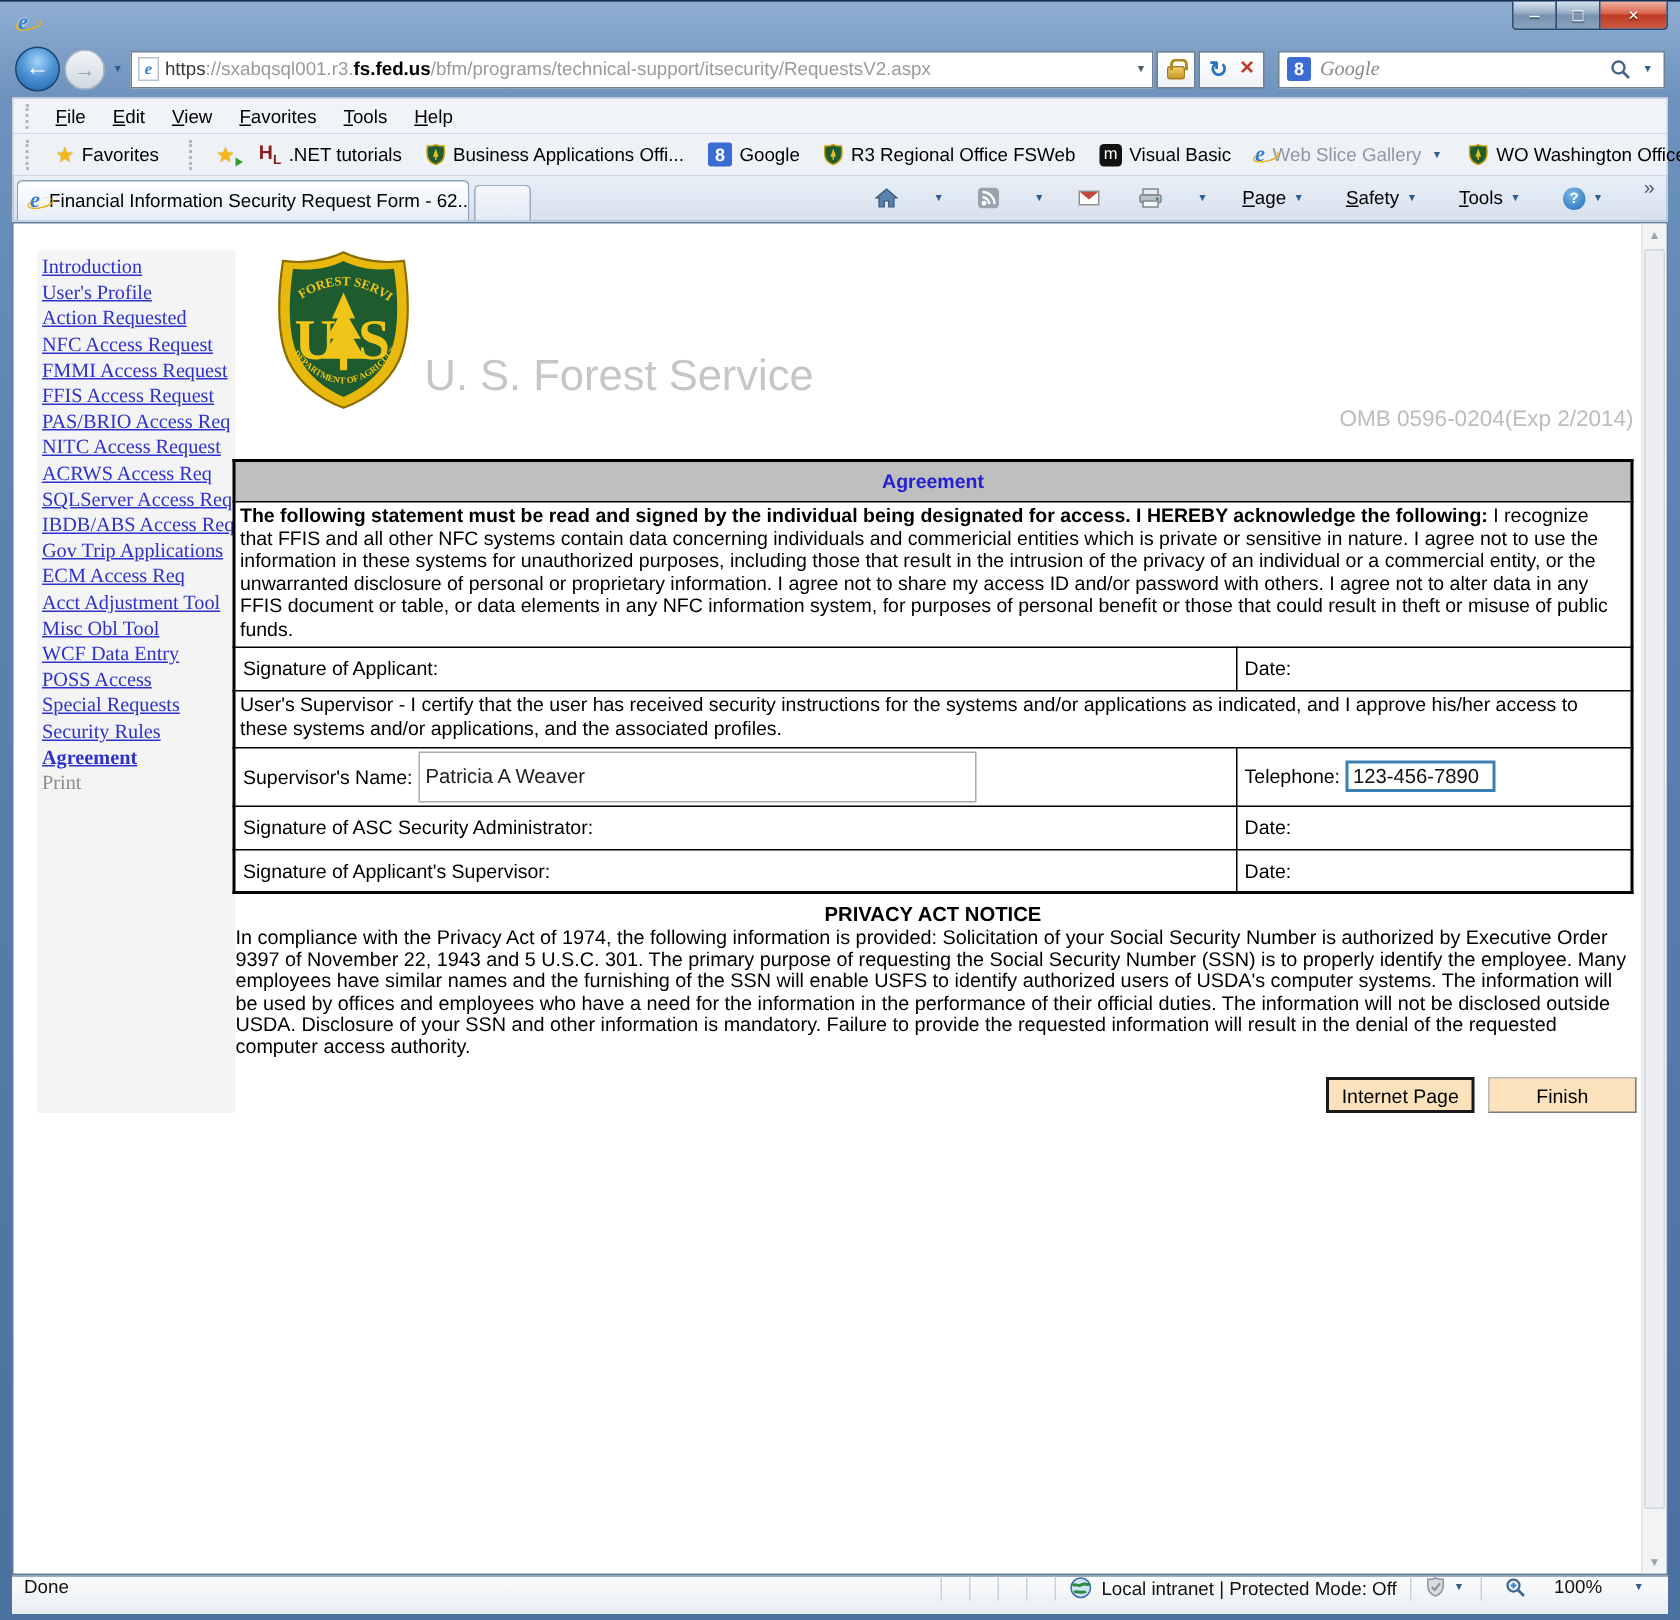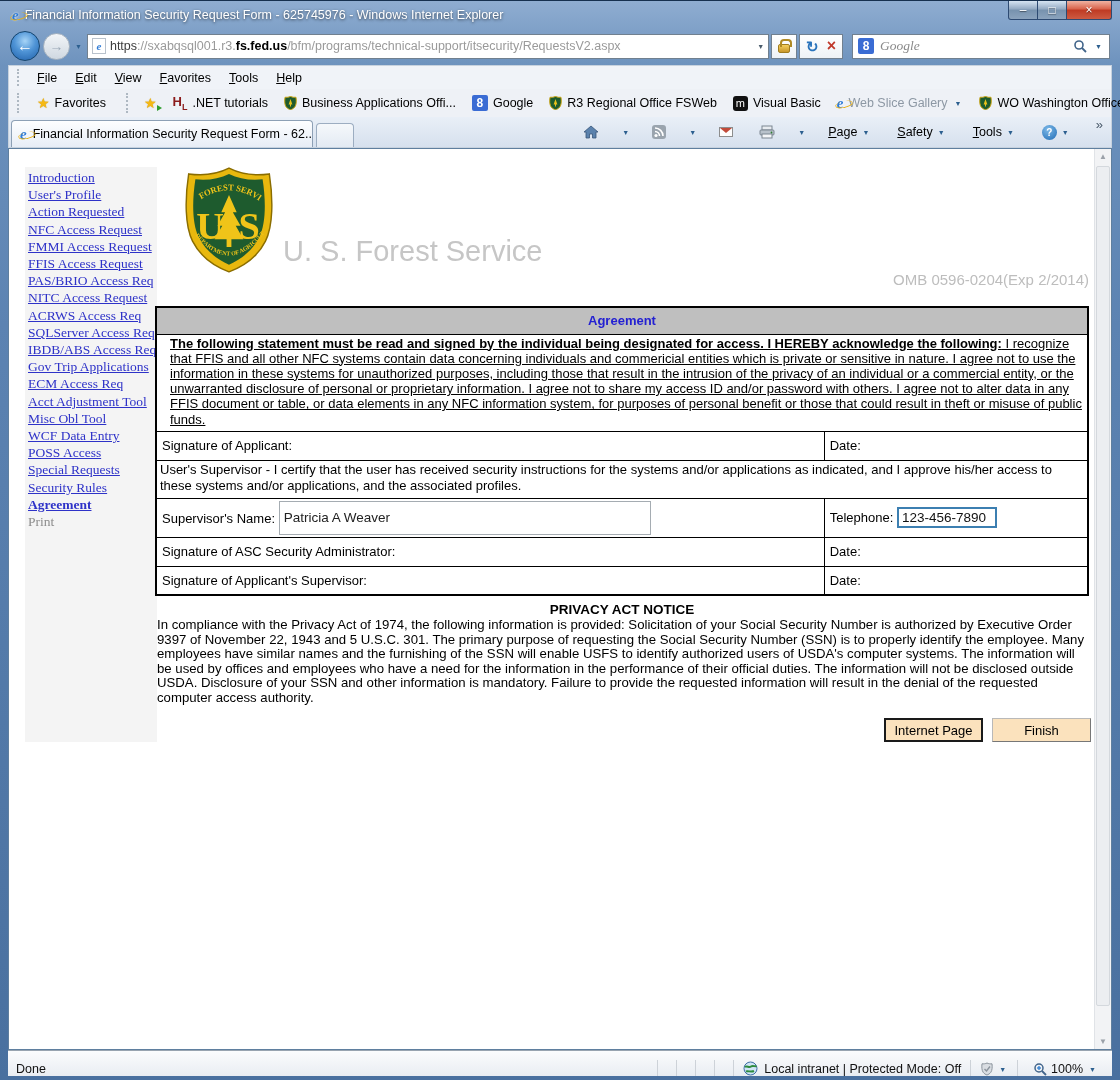--- a/index.html
+++ b/index.html
@@ -114,54 +114,53 @@
   .main { position:absolute; left:146px; top:0; width:938px; height:100%; }
   .logo { position:absolute; left:26px; top:16px; width:96px; height:110px; }
   .agency { position:absolute; left:128px; top:86px; font-size:29px; color:#c6c6c6; white-space:nowrap; }
   .formnum { position:absolute; right:4px; top:86px; font-size:29px; color:#c6c6c6; white-space:nowrap; }
   .omb { position:absolute; right:4px; top:122px; font-size:15px; color:#bdbdbd; }
 
   table.agree { position:absolute; left:0; top:157px; width:934px; border-collapse:collapse;
                 border:2px solid #000; font-size:13px; }
   table.agree td, table.agree th { border:1px solid #000; vertical-align:middle; }
   th.agr-hd { background:#bfbfbf; color:#2320d2; font-size:13px; height:27px; text-align:center; }
-  td.stmt { padding:1px 3px 4px 13px; line-height:15.2px; vertical-align:top;text-decoration:underline; }
+  td.stmt { padding:1px 3px 4px 3px; line-height:15.2px; vertical-align:top; }
   td.lbl { height:29px; padding:2px 5px; }
   td.cert { padding:1px 15px 3px 3px; line-height:16.5px; vertical-align:top; }
   td.inrow { height:32px; padding:2px 5px; white-space:nowrap; }
   input.namein { width:372px; height:21px; border:1px solid #a5acb2; font-size:13.5px;
                  font-family:"Liberation Sans",sans-serif; padding:16px 4px; color:#222; }
   input.telin { width:100px; height:21px; border:2px solid #3c7fb1; font-size:13.5px;
                 font-family:"Liberation Sans",sans-serif; padding:1px 3px; color:#111; }
 
   .privacy-title { position:absolute; left:0; top:453px; width:934px; text-align:center;
                    font-weight:bold; font-size:13.5px; }
   .privacy-body { position:absolute; left:2px; top:469px; width:930px; font-size:13.2px; line-height:14.6px; }
   .btnrow { position:absolute; right:2px; top:569px; display:flex; gap:9px; }
   .pbtn { width:99px; height:24px; background:#fbe2bd; font-size:13px; font-family:"Liberation Sans",sans-serif; cursor:pointer; }
   .pbtn.prev { border:2px solid #1a1a1a; }
   .pbtn.finish { border:1px solid #b9b9b9; border-right-color:#777; border-bottom-color:#777; }
 
   
   .statusbar { height:26px; background:linear-gradient(#fbfcfd,#e9edf2); border-top:1px solid #98a4b0;
-               display:flex; align-items:flex-end; font-size:12.5px; color:#111; padding:0 8px; flex:none; }
+               display:flex; align-items:flex-start; font-size:12.5px; color:#111; padding:0 8px; flex:none; }
   .sdiv { width:1px; height:16px; background:#cdd2d8; margin:0 9px; }
   .zone { display:flex; align-items:center; gap:6px; }
-  .zoomctl { display:flex; align-items:center; gap:4px; padding:0 6px; }
+  .zoomctl { display:flex; align-items:center; gap:19px; padding:0 6px; }
   .gesture { display:flex; align-items:center; gap:3px; }
 </style>
 </head>
 <body>
 
 <div class="window">
 
   <div class="titlebar">
     <div class="tb-left">
       <span class="ie-e">e</span>
-      <span class="title">Financial Information Security Request Form - 625745976 - Windows Internet Explorer</span>
     </div>
     <div class="winbtns">
       <div class="winbtn first">–</div>
       <div class="winbtn">□</div>
       <div class="winbtn close">×</div>
     </div>
   </div>
 
   <div class="navrow">
     <div class="navbtn back">←</div>

